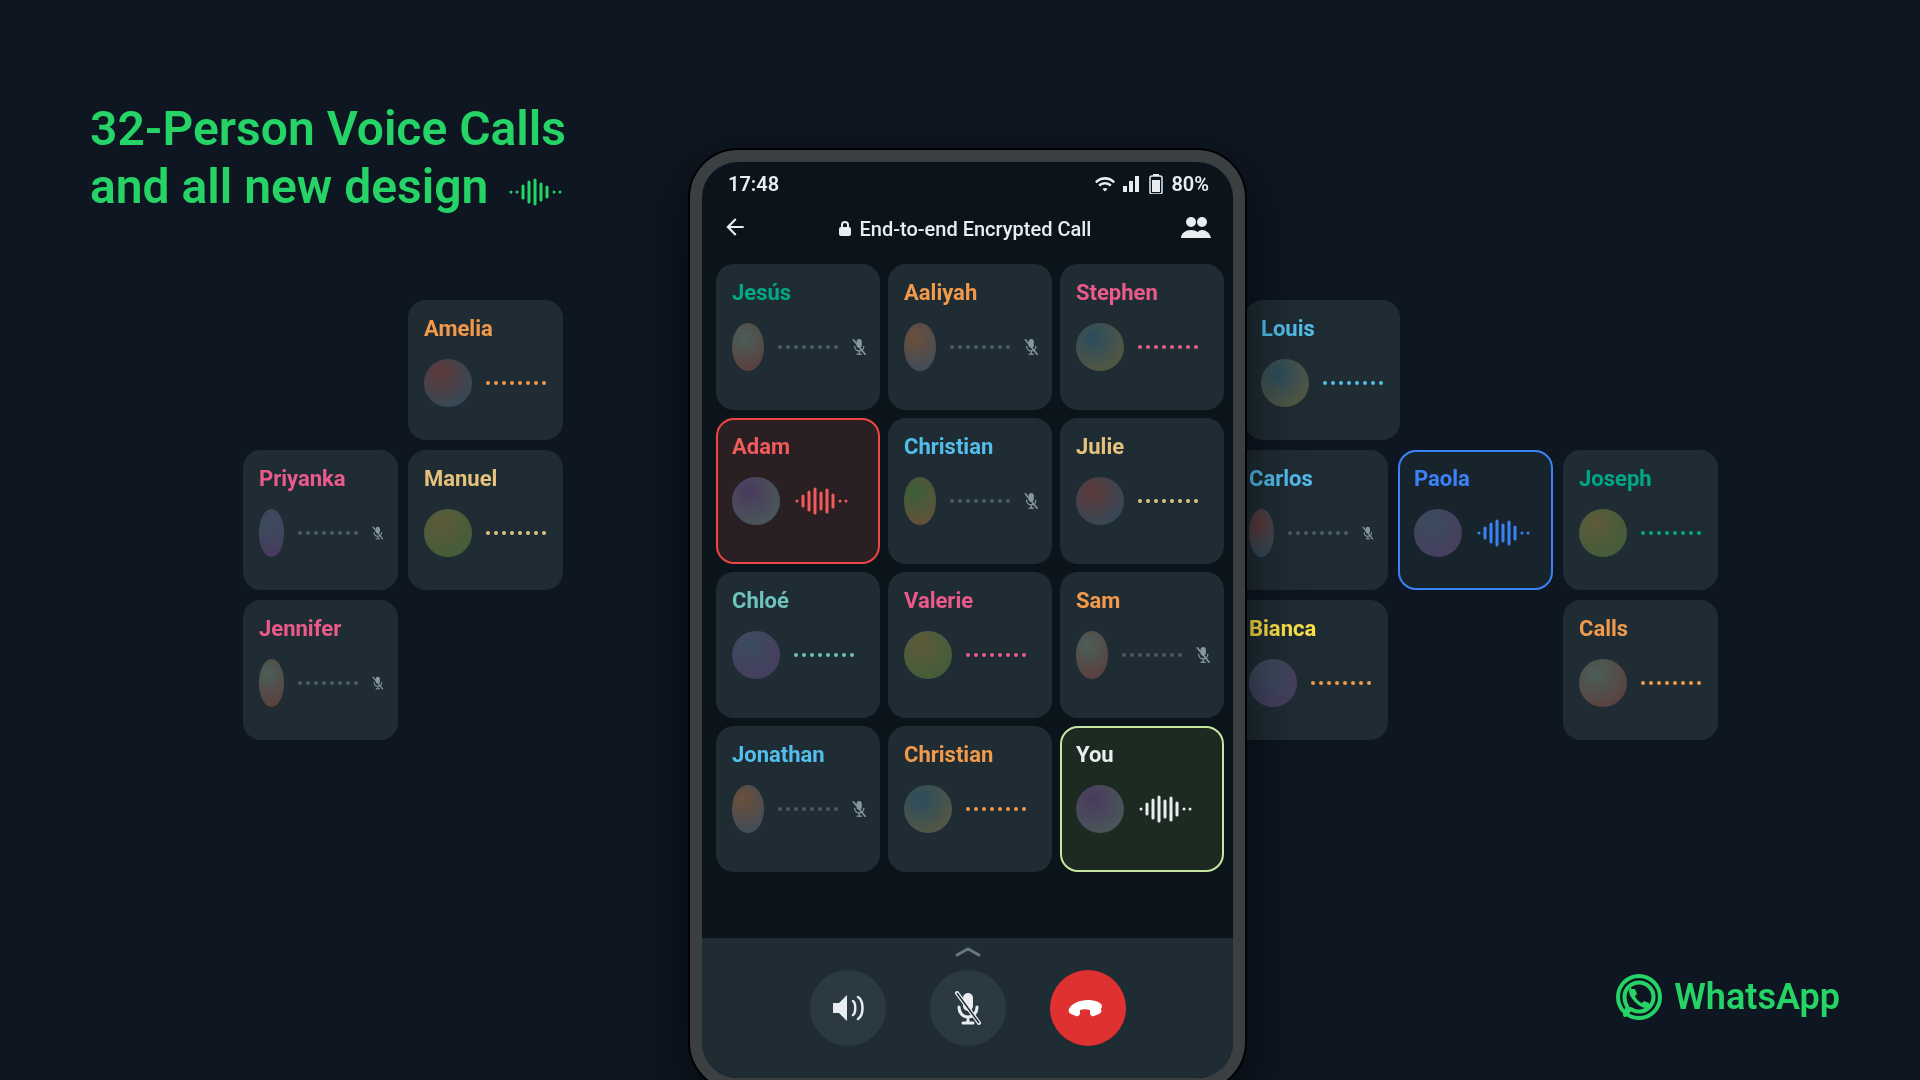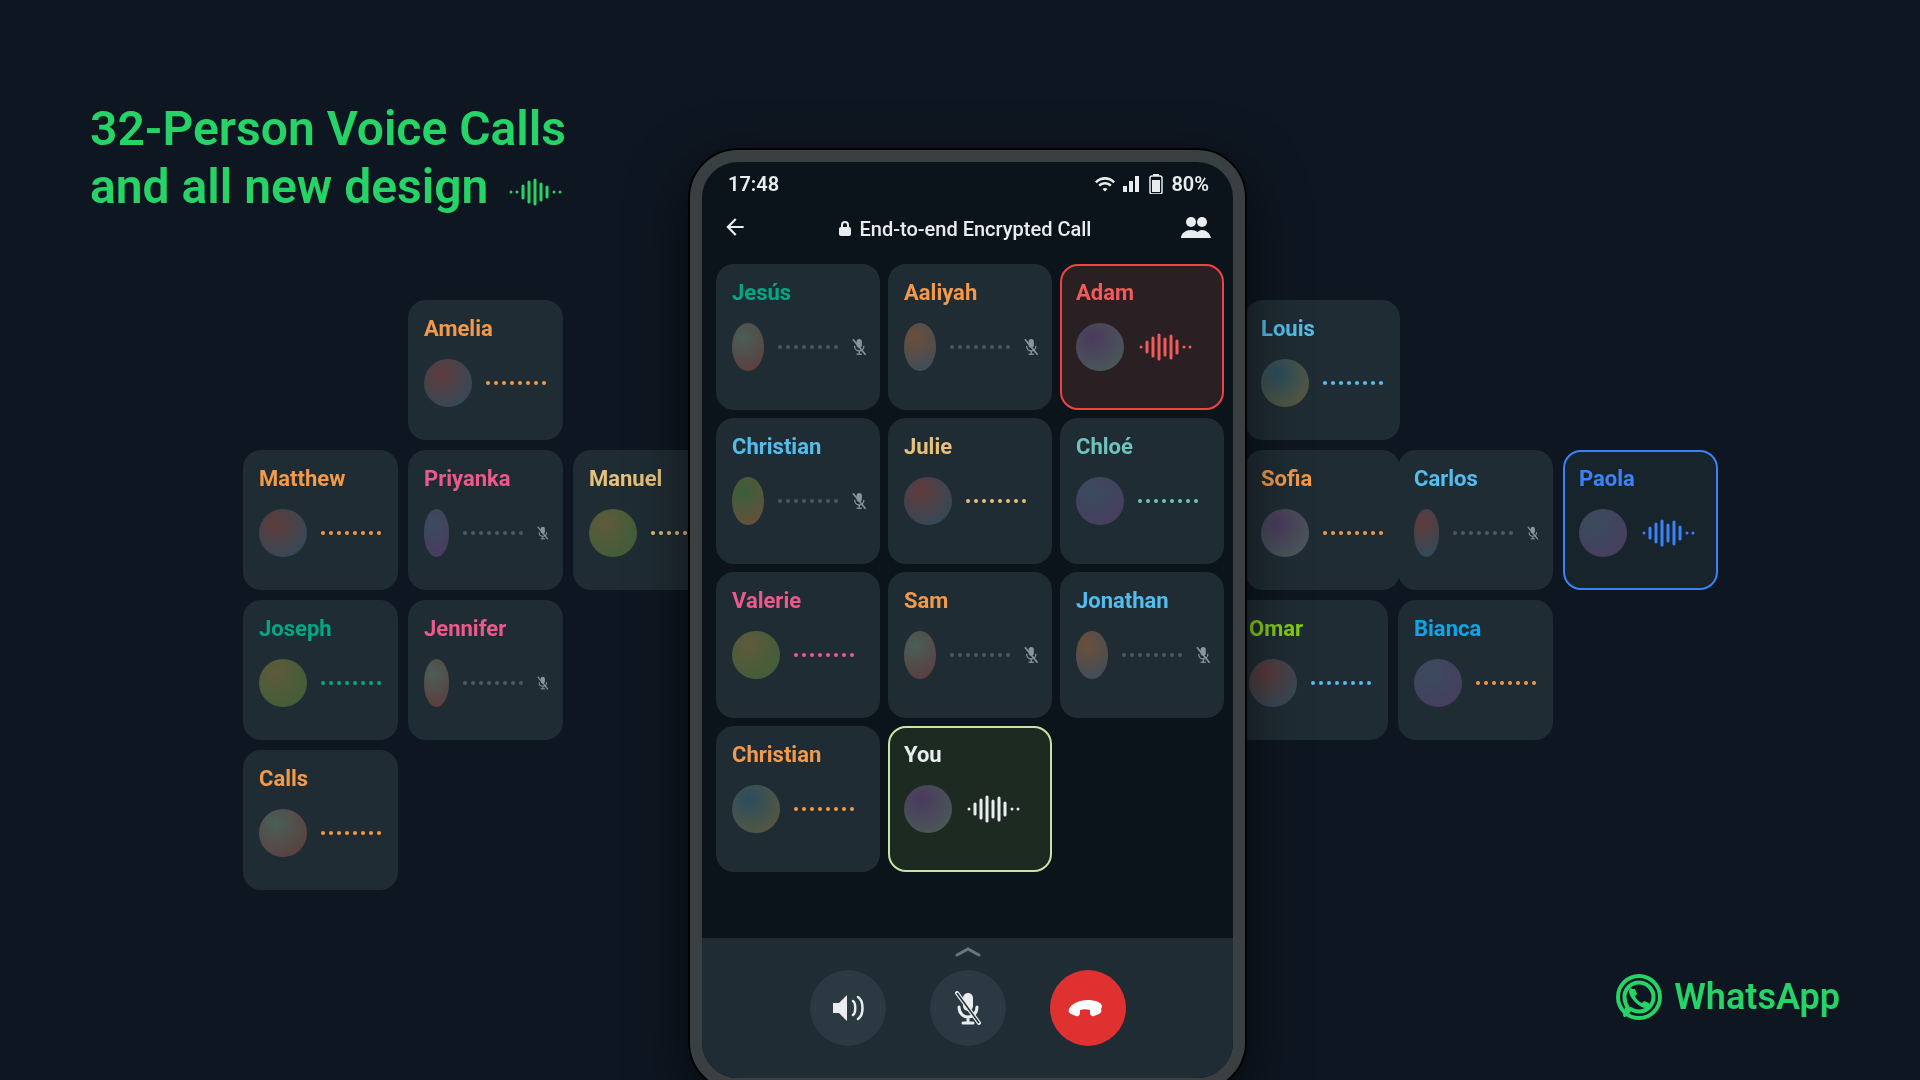--- a/index.html
+++ b/index.html
@@ -235,38 +235,20 @@
               <span style="background:#53bdeb"></span>
               <span style="background:#53bdeb"></span>
             </span>
           </div>
         </div>
       </div>
       <div class="tile empty"></div>
       <div class="tile empty"></div>
       <div class="tile">
         <div class="card">
-          <div class="name" style="color:#f2994a">Matthew</div>
-          <div class="row">
-            <span class="avatar" style="background: radial-gradient(circle at 35% 30%, #5e3a3a, #2b4c5e);"></span>
-            <span class="dots">
-              <span style="background:#f2994a"></span>
-              <span style="background:#f2994a"></span>
-              <span style="background:#f2994a"></span>
-              <span style="background:#f2994a"></span>
-              <span style="background:#f2994a"></span>
-              <span style="background:#f2994a"></span>
-              <span style="background:#f2994a"></span>
-              <span style="background:#f2994a"></span>
-            </span>
-          </div>
-        </div>
-      </div>
-      <div class="tile">
-        <div class="card">
           <div class="name" style="color:#eb5a8b">Priyanka</div>
           <div class="row">
             <span class="avatar" style="background: radial-gradient(circle at 35% 30%, #3a4c5e, #4a3a5e);"></span>
             <span class="dots">
               <span style="background:#4a5b63"></span>
               <span style="background:#4a5b63"></span>
               <span style="background:#4a5b63"></span>
               <span style="background:#4a5b63"></span>
               <span style="background:#4a5b63"></span>
               <span style="background:#4a5b63"></span>
@@ -445,21 +427,21 @@
               <span style="background:#53bdeb"></span>
               <span style="background:#53bdeb"></span>
               <span style="background:#53bdeb"></span>
               <span style="background:#53bdeb"></span>
             </span>
           </div>
         </div>
       </div>
       <div class="tile">
         <div class="card">
-          <div class="name" style="color:#0ea5e9">Bianca</div>
+          <div class="name" style="color:#fde047">Bianca</div>
           <div class="row">
             <span class="avatar" style="background: radial-gradient(circle at 35% 30%, #3a4c5e, #4a3a5e);"></span>
             <span class="dots">
               <span style="background:#f2994a"></span>
               <span style="background:#f2994a"></span>
               <span style="background:#f2994a"></span>
               <span style="background:#f2994a"></span>
               <span style="background:#f2994a"></span>
               <span style="background:#f2994a"></span>
               <span style="background:#f2994a"></span>
@@ -599,20 +581,36 @@
               <span style="background:#4a5b63"></span>
               <span style="background:#4a5b63"></span>
             </span>
             <svg class="mic-off" width="22" height="26" viewBox="0 0 22 26">
               <rect x="7" y="1" width="8" height="13" rx="4" fill="#8696a0"></rect>
               <path d="M4 12c0 4 3 7 7 7s7-3 7-7" fill="none" stroke="#8696a0" stroke-width="2" stroke-linecap="round"></path>
               <line x1="11" y1="19" x2="11" y2="24" stroke="#8696a0" stroke-width="2"></line>
               <line x1="7" y1="24" x2="15" y2="24" stroke="#8696a0" stroke-width="2"></line>
               <line x1="2" y1="2" x2="20" y2="24" stroke="#8696a0" stroke-width="2.5" stroke-linecap="round"></line>
             </svg>
+          </div>
+        </div>
+        <div class="card">
+          <div class="name" style="color:#eb5a8b">Stephen</div>
+          <div class="row">
+            <span class="avatar" style="background: radial-gradient(circle at 35% 30%, #2b4c5e, #5e5a3a);"></span>
+            <span class="dots">
+              <span style="background:#eb5a8b"></span>
+              <span style="background:#eb5a8b"></span>
+              <span style="background:#eb5a8b"></span>
+              <span style="background:#eb5a8b"></span>
+              <span style="background:#eb5a8b"></span>
+              <span style="background:#eb5a8b"></span>
+              <span style="background:#eb5a8b"></span>
+              <span style="background:#eb5a8b"></span>
+            </span>
           </div>
         </div>
         <div class="card highlight-red">
           <div class="name" style="color:#f15b5b">Adam</div>
           <div class="row">
             <span class="avatar" style="background: radial-gradient(circle at 35% 30%, #4a3a5e, #4a5e57);"></span>
             <svg class="wave-sm" viewBox="0 0 56 28">
               <g stroke="#f15b5b" stroke-width="3" stroke-linecap="round">
                 <circle cx="3" cy="14" r="1.5" fill="#f15b5b" stroke="none"></circle>
                 <line x1="9" y1="9" x2="9" y2="19"></line>

